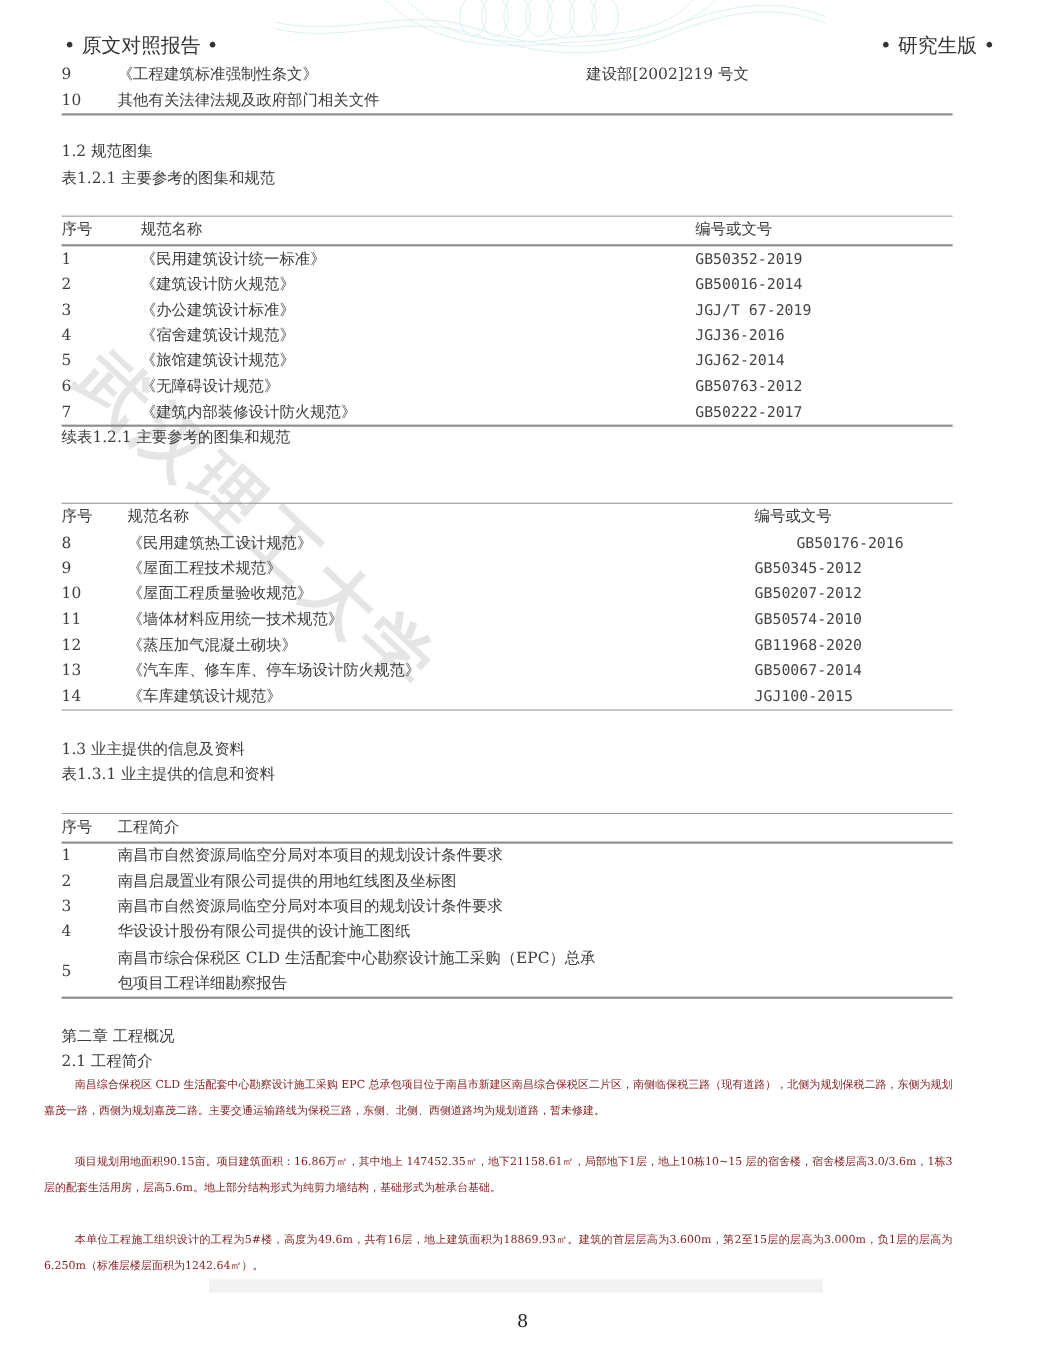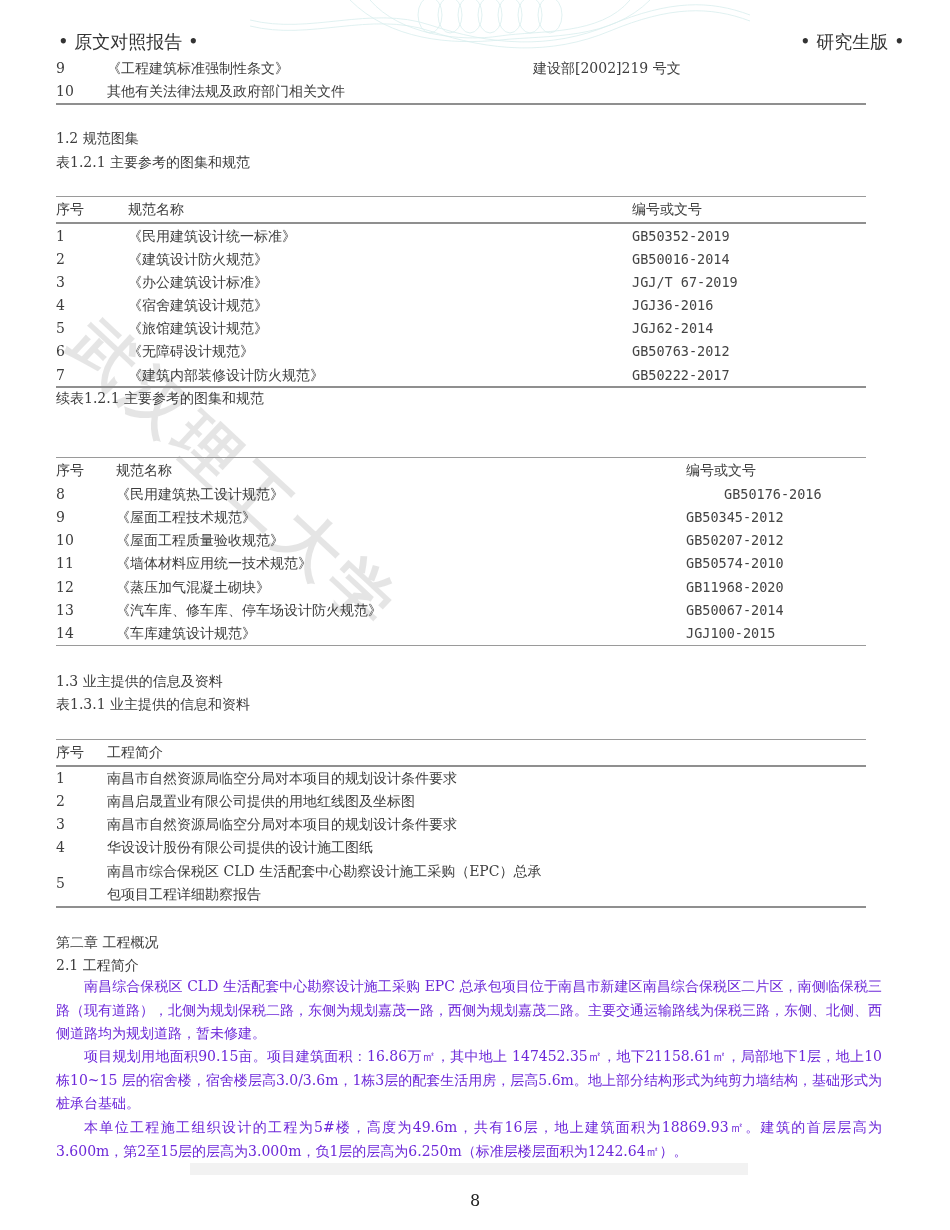--- a/index.html
+++ b/index.html
@@ -8,21 +8,21 @@
     font-family: "DejaVu Serif", "Liberation Serif", serif;
     color: #3a3a3a; font-size: 14px;
   }
   .abs { position: absolute; white-space: nowrap; line-height: 1; }
   .hdr { font-size: 18px; color: #333; margin-top: 21px; }
   .row-text { font-size: 14px; color: #3d3d3d; }
   .mono { font-family: "DejaVu Sans Mono", "Liberation Mono", monospace; font-size: 13.5px; color: #444; }
   .rule { position: absolute; height: 0; border-top: 1.5px solid #8a8a8a; }
   .rule.thick { border-top: 2px solid #8f8f8f; }
   .rule.thin { border-top: 1px solid #9a9a9a; }
-  .para { position: absolute; left: 56px; width: 826px; font-size: 14px; line-height: 23.5px; color: #6d28d9; text-align: justify; }
+  .para { position: absolute; left: 40px; width: 826px; font-size: 10px; line-height: 23.5px; color: #7f1d1d; text-align: justify; }
   .watermark { position: absolute; left: 110px; top: 300px; font-size: 64px; color: rgba(0,0,0,0.10); transform: rotate(43deg); transform-origin: 0 0; letter-spacing: 6px; font-family: "DejaVu Sans", sans-serif; font-weight: bold; pointer-events: none; }
   .guilloche { position: absolute; left: 250px; top: 0; width: 500px; height: 55px; pointer-events: none; }
   .pgnum { font-size: 16px; color: #222; }
   .shade { position: absolute; left: 190px; top: 1163px; width: 558px; height: 12px; background: #f2f2f2; }
 </style>
 </head>
 <body>
 
 <svg class="guilloche" viewBox="0 0 500 55">
   <g fill="none" stroke="#d8eeee" stroke-width="0.8">

